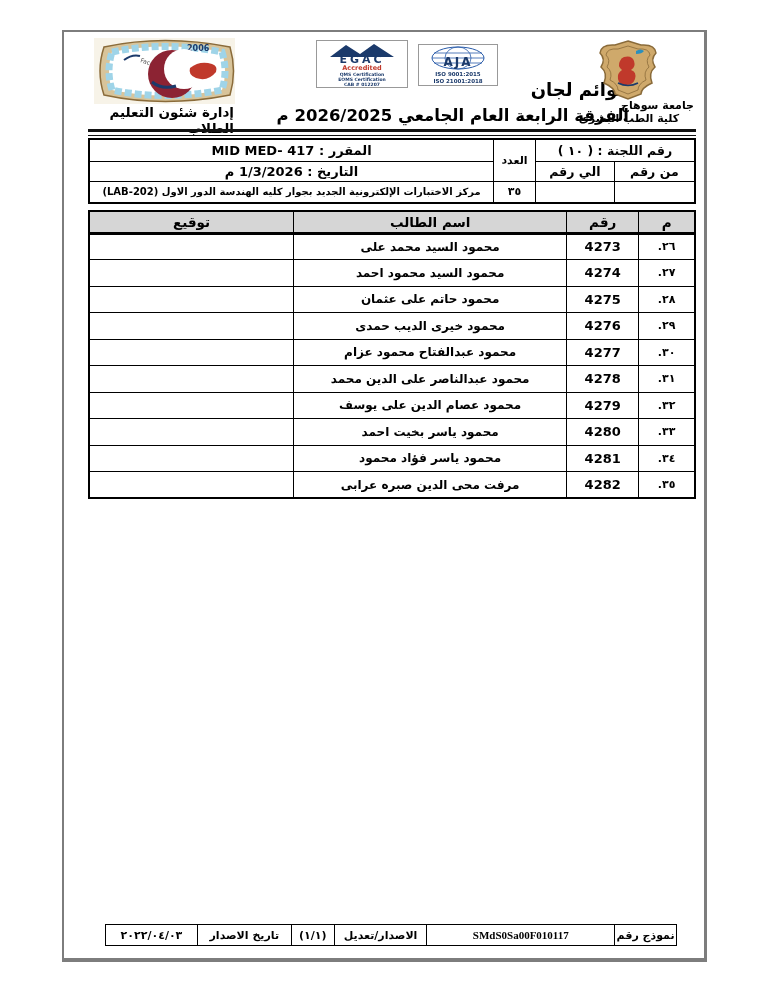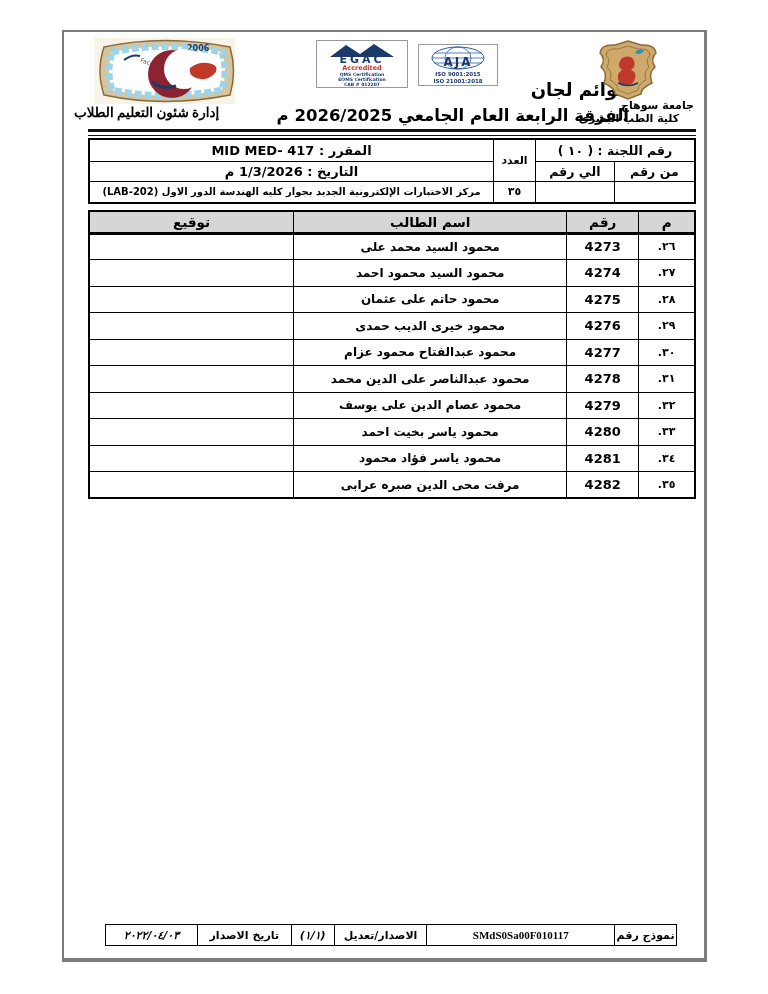--- a/index.html
+++ b/index.html
@@ -3,22 +3,22 @@
 <meta charset="utf-8">
 <style>
   * { margin:0; padding:0; box-sizing:border-box; }
   html,body { width:768px; height:994px; background:#ffffff; overflow:hidden;
     font-family:"DejaVu Sans", sans-serif; color:#000; }
   .page { position:absolute; left:62px; top:30px; width:645px; height:932px;
     border:2px solid #7d7d7d; border-right-width:3px; border-bottom-width:4px;
     background:#fff; }
   
   .hdr-left-logo { position:absolute; left:30px; top:6px; width:141px; height:66px; }
-  .hdr-left-label { position:absolute; left:10px; top:72px; width:160px; text-align:left;
-    font-size:13.5px; font-weight:bold; direction:rtl;font-family:Liberation Serif, serif; }
+  .hdr-left-label { position:absolute; left:10px; top:72px; width:160px; text-align:right;
+    font-size:13.5px; font-weight:bold; direction:rtl; }
   .accred-row { position:absolute; left:252px; top:8px; width:246px; height:48px;
     display:flex; gap:10px; align-items:flex-start; }
   .title1 { position:absolute; left:125px; top:47px; width:440px; 
     font-size:18px; font-weight:bold; direction:rtl; }
   .title2 { position:absolute; left:125px; top:74px; width:440px; text-align:right;
     font-size:16.5px; font-weight:bold; direction:rtl; }
   .univ-logo { position:absolute; left:532px; top:7px; width:64px; height:62px; }
   .univ-name { position:absolute; left:500px; top:67px; width:130px; text-align:right;
     font-size:11px; font-weight:bold; direction:rtl; }
   .college-name { position:absolute; left:500px; top:80px; width:130px; text-align:center;
@@ -48,21 +48,21 @@
     font-size:13.5px; border-bottom:3px solid #000; border-top:2px solid #000; }
   .main-table tbody td { height:26.5px; font-weight:bold; background:#fff; }
   .col-idx  { width:56px; font-size:11px; }
   .col-id   { width:72px; font-size:13px; font-family:"DejaVu Sans", sans-serif; }
   .col-name { width:272px; font-size:12px; }
   .col-sig  { width:204px; }
   
   .footer-table { position:absolute; left:41px; top:892px; width:572px; }
   .footer-table td { height:21px; font-weight:bold; font-size:11px; }
   .ft-code { font-family:"Liberation Serif","DejaVu Serif",serif; font-size:13px; }
-  .small-cap { font-size:11.5px;font-style:italic; }
+  .small-cap { font-size:11.5px; }
 </style>
 </head>
 <body>
 
 <div class="page">
 
   <svg class="hdr-left-logo" viewBox="0 0 141 66">
     <rect x="0" y="0" width="141" height="66" fill="#f7f3e8"></rect>
     <path d="M10 9 Q70 -4 136 9 Q143 33 136 57 Q70 70 10 57 Q2 33 10 9 Z" fill="#d8c49a" stroke="#8a6b3a" stroke-width="1.5"></path>
     <path d="M18 14 Q70 3 128 14 Q134 33 128 52 Q70 63 18 52 Q12 33 18 14 Z" fill="#ffffff" stroke="#9fd4e8" stroke-width="7" stroke-dasharray="7 3"></path>

